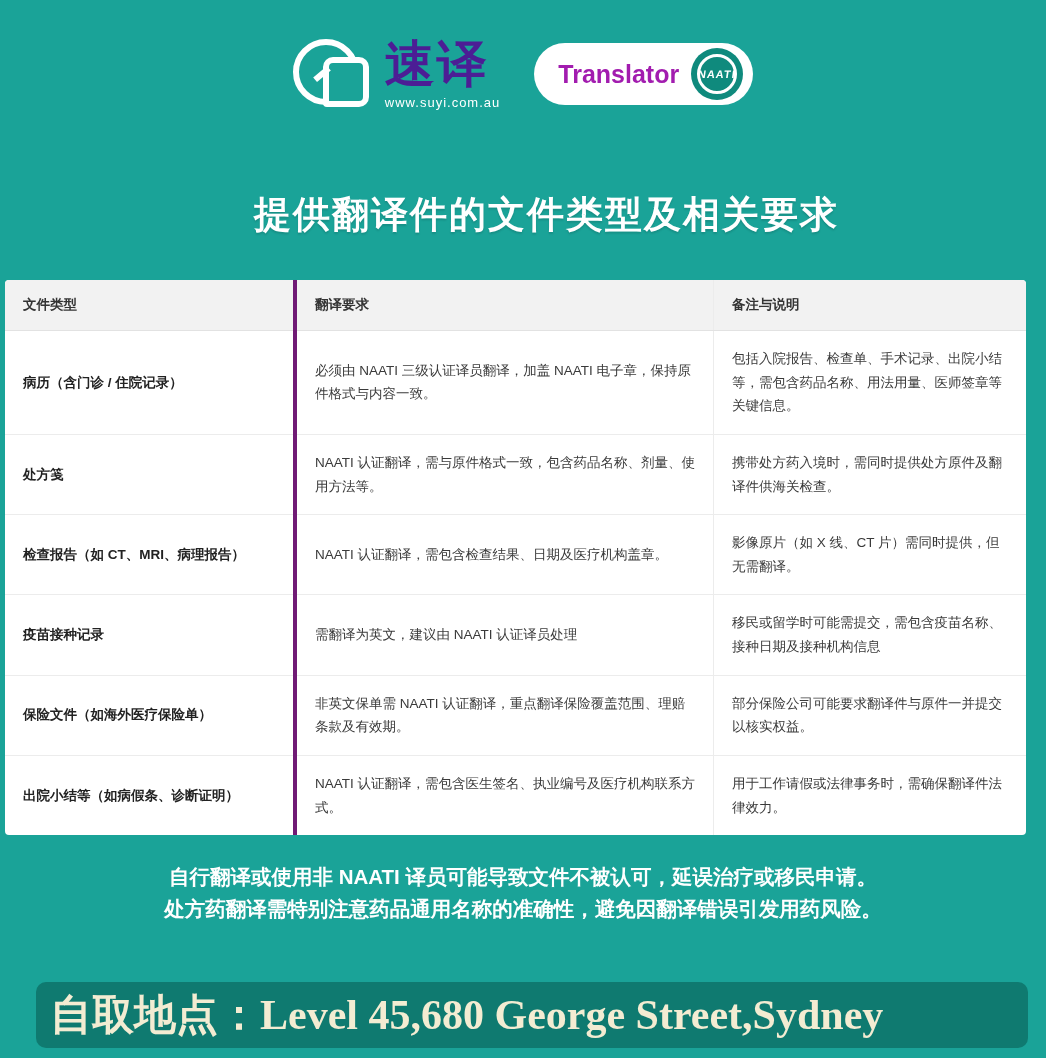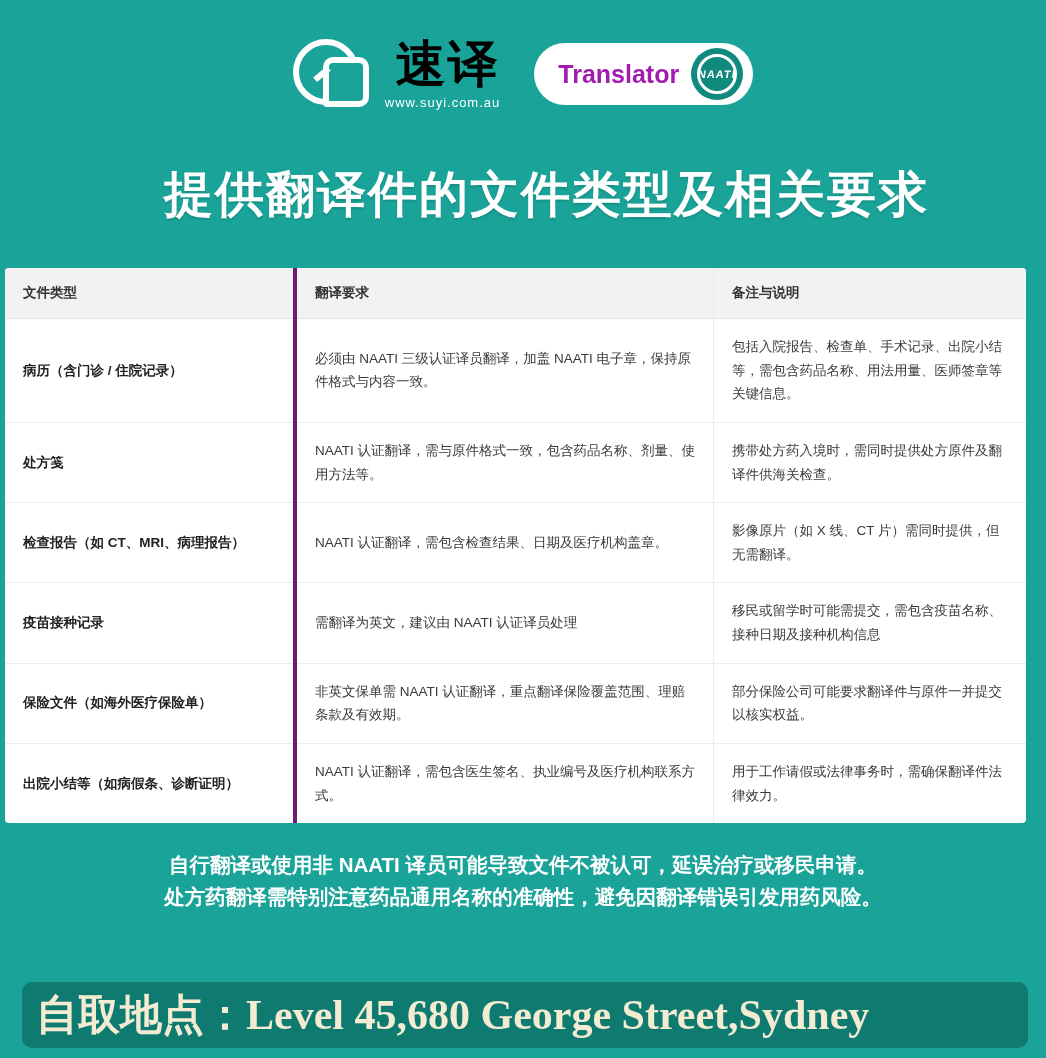--- a/index.html
+++ b/index.html
@@ -59,26 +59,25 @@
     width: 18px; height: 6px;
     background: #ffffff;
     transform: rotate(-40deg);
   }
   .suyi-text {
     display: flex;
     flex-direction: column;
     justify-content: center;
   }
   .suyi-cn {
-    color: #000000;
+    color: #4c1d95;
     font-size: 50px;
     font-weight: bold;
     letter-spacing: 2px;
     line-height: 1.05;
-    margin-left: 11px;
   }
   .suyi-url {
     color: #ffffff;
     font-size: 13px;
     letter-spacing: 1px;
     margin-top: 4px;
   }
 
   .naati-badge {
     background: #ffffff;
@@ -118,25 +117,25 @@
     color: #ffffff;
     font-size: 11px;
     font-weight: bold;
     letter-spacing: 1px;
     transform: skewX(-8deg);
   }
 
   
   .page-title {
     color: #ffffff;
-    font-size: 49px;
+    font-size: 37px;
     font-weight: bold;
     text-align: center;
     letter-spacing: 2px;
-    margin-top: 52px;
+    margin-top: 80px;
     text-shadow: 0 2px 2px rgba(0,0,0,.12);
     padding-left: 47px;
   }
 
   
   .table-wrap {
     margin: 40px 20px 0 5px;
     background: #ffffff;
     border-radius: 4px;
     overflow: hidden;
@@ -178,21 +177,21 @@
     text-align: center;
     color: #ffffff;
     font-size: 20.5px;
     font-weight: bold;
     line-height: 1.55;
   }
 
   
   .address-bar {
     position: absolute;
-    left: 22px;
+    left: 36px;
     right: 18px;
     bottom: 10px;
     height: 66px;
     background: #0f7a70;
     border-radius: 10px;
     display: flex;
     align-items: center;
     overflow: hidden;
   }
   .address-text {

